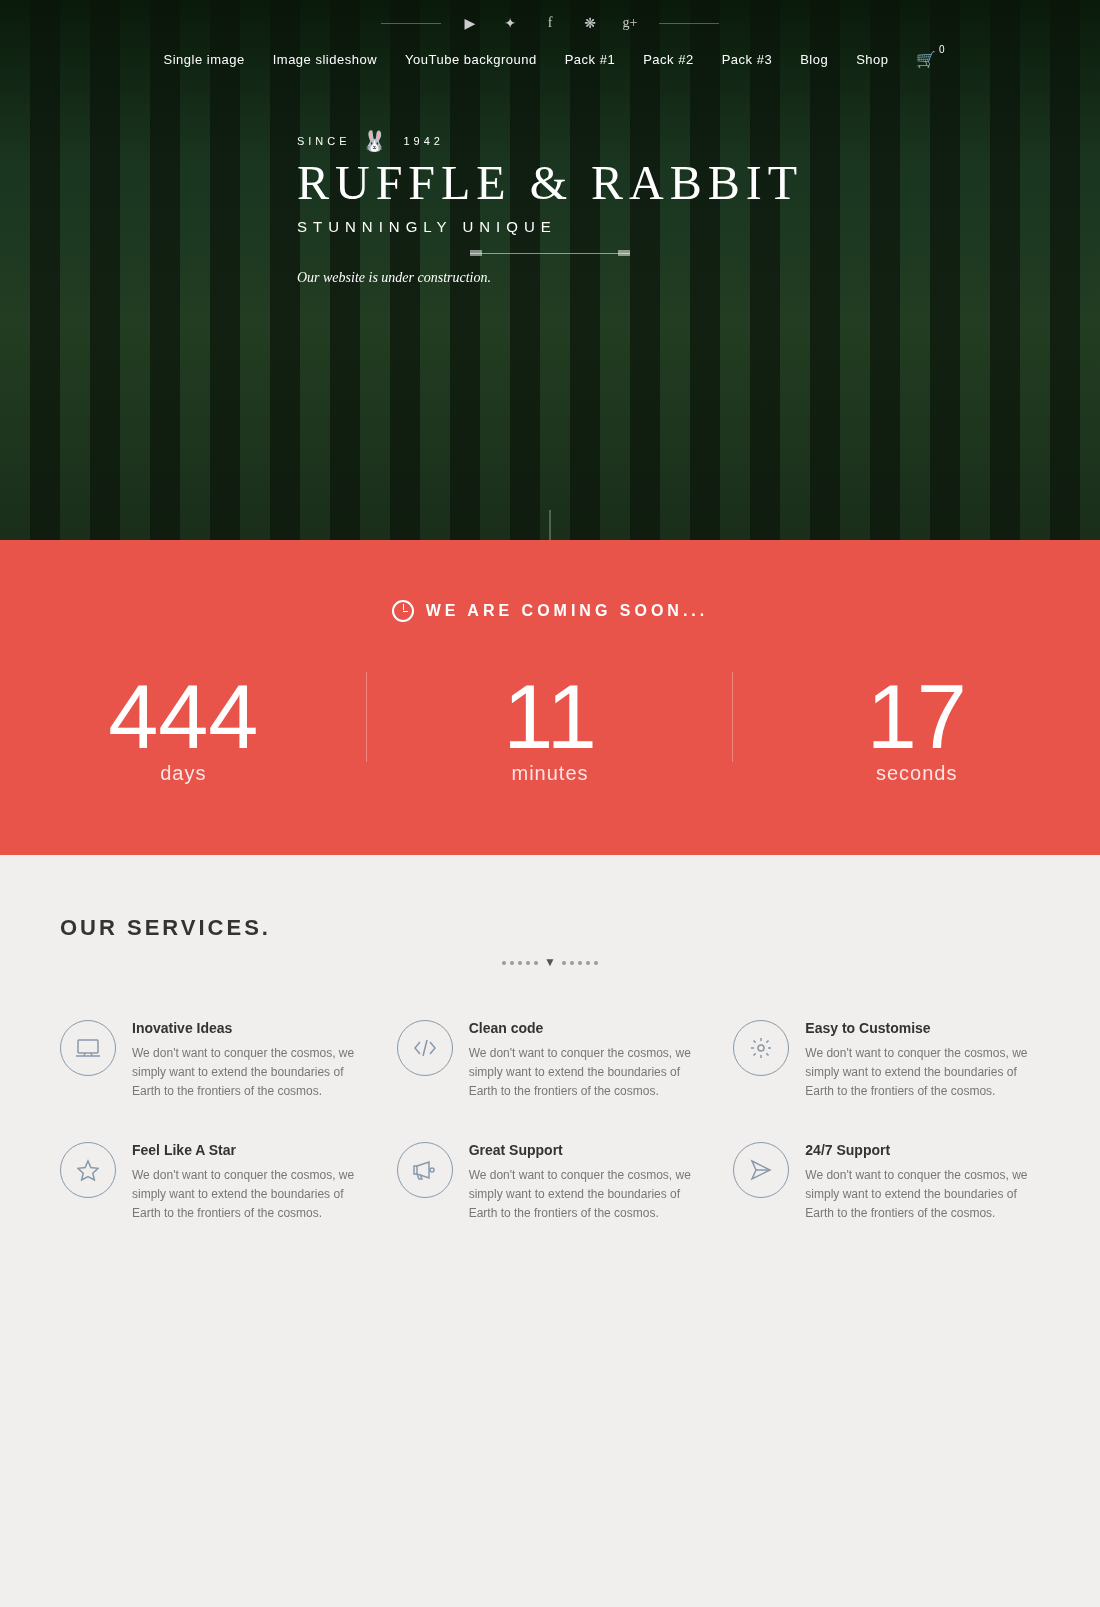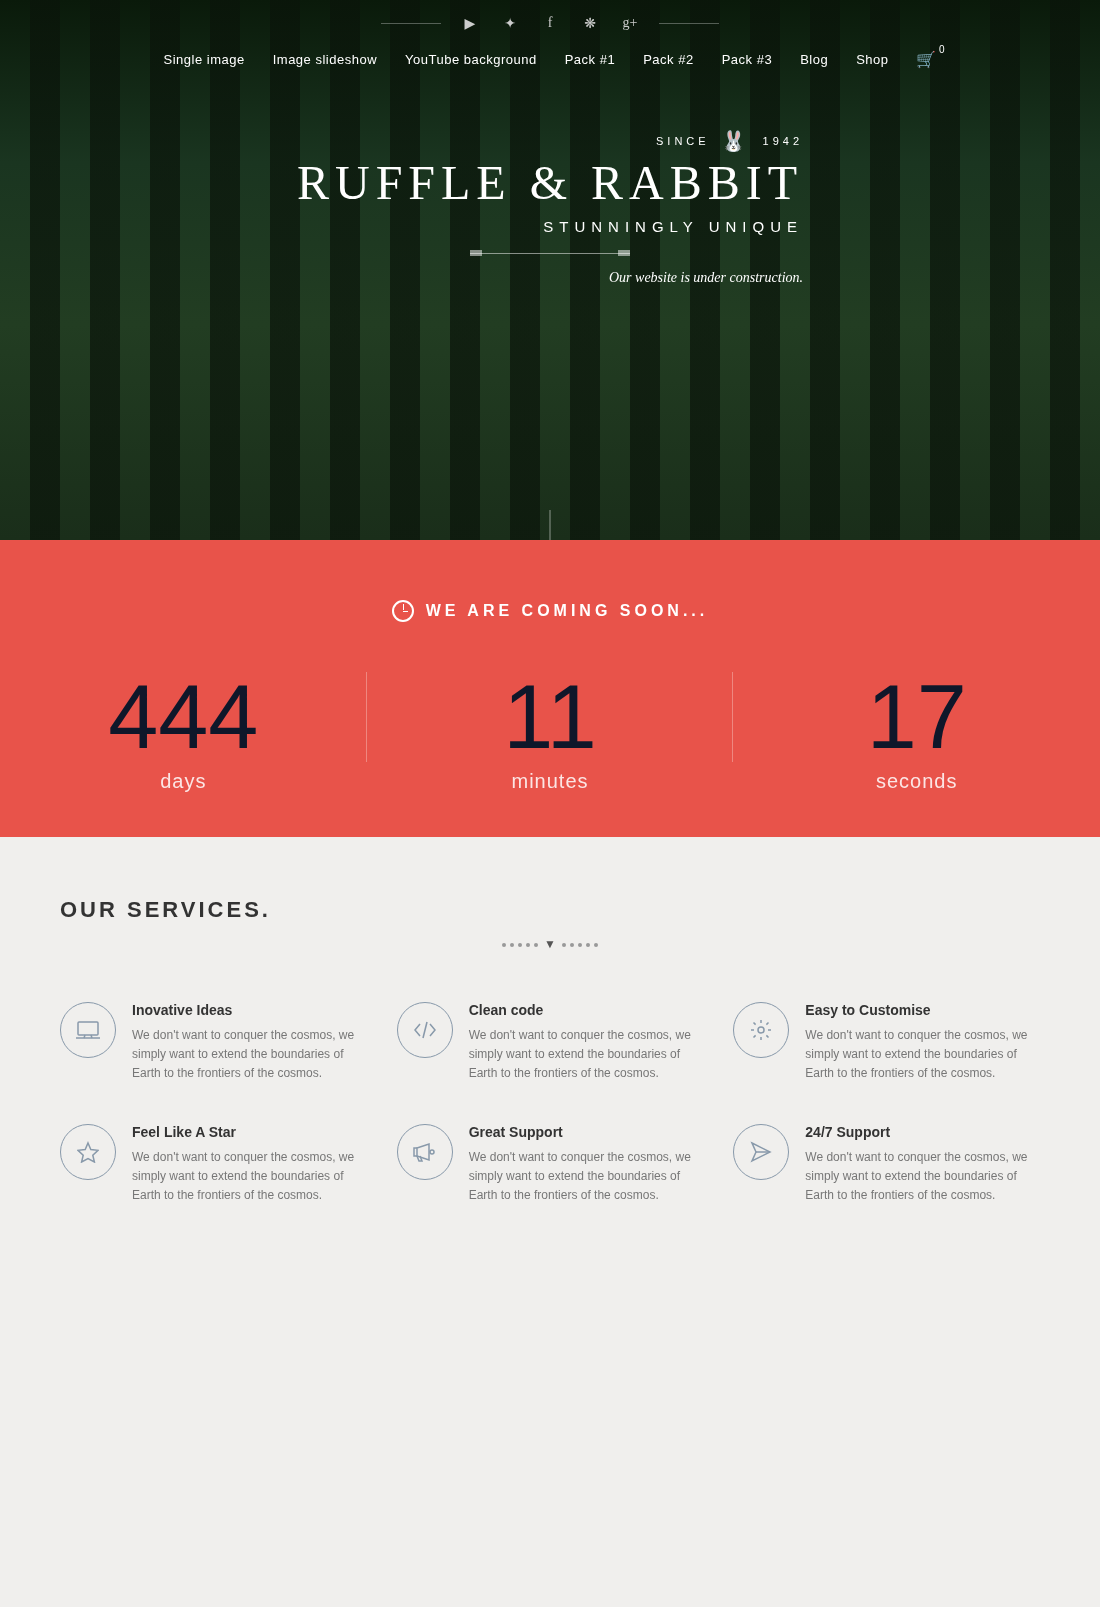--- a/index.html
+++ b/index.html
@@ -98,21 +98,21 @@
       color: #fff;
       font-size: 10px;
       font-family: Arial, sans-serif;
     }
 
     .hero-content {
       position: relative;
       z-index: 10;
       display: flex;
       flex-direction: column;
-      align-items: flex-end;
+      align-items: flex-start;
       margin-top: 50px;
     }
     .brand-since {
       color: #fff;
       font-size: 11px;
       letter-spacing: 4px;
       font-family: Arial, sans-serif;
       display: flex;
       align-items: center;
       gap: 12px;
@@ -184,21 +184,21 @@
       transform: translateX(-50%);
       width: 1px;
       height: 30px;
       background: rgba(255,255,255,0.5);
     }
 
     
     .countdown-section {
       background: #e8534a;
       width: 100%;
-      padding: 60px 0 44px;
+      padding: 60px 0 70px;
       display: flex;
       flex-direction: column;
       align-items: center;
     }
     .coming-soon-header {
       display: flex;
       align-items: center;
       gap: 12px;
       margin-bottom: 50px;
     }
@@ -255,26 +255,25 @@
     .countdown-unit:not(:last-child)::after {
       content: '';
       position: absolute;
       right: 0;
       top: 0;
       height: 90px;
       width: 1px;
       background: rgba(255,255,255,0.3);
     }
     .countdown-number {
-      color: #0f172a;
+      color: #ffffff;
       font-size: 90px;
       font-family: Arial, sans-serif;
       font-weight: 300;
       line-height: 1;
-      margin-bottom: 8px;
     }
     .countdown-label {
       color: rgba(255,255,255,0.85);
       font-size: 20px;
       font-family: Liberation Sans, sans-serif;
       letter-spacing: 1px;
     }
 
     
     .services-section {

